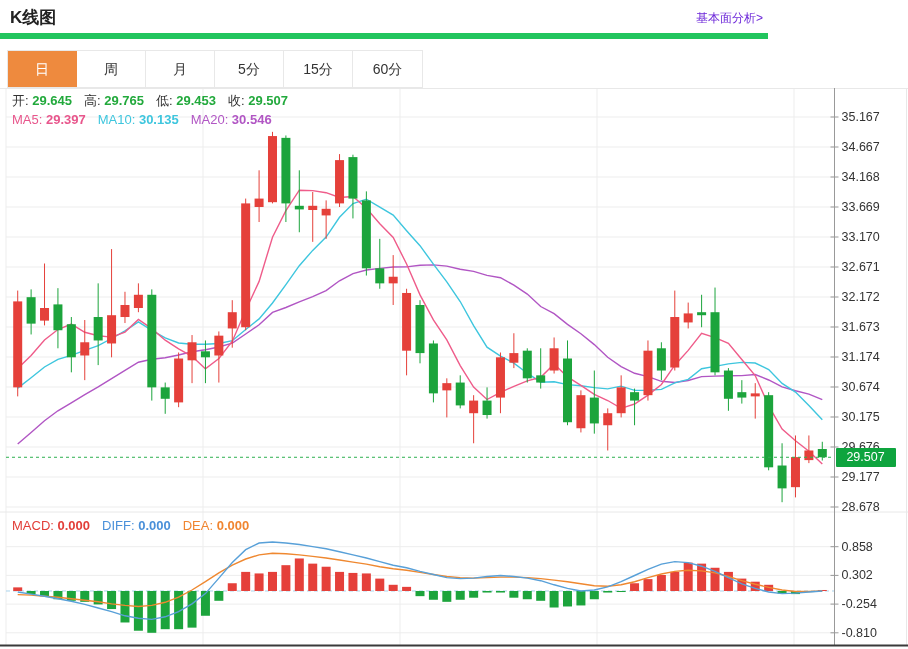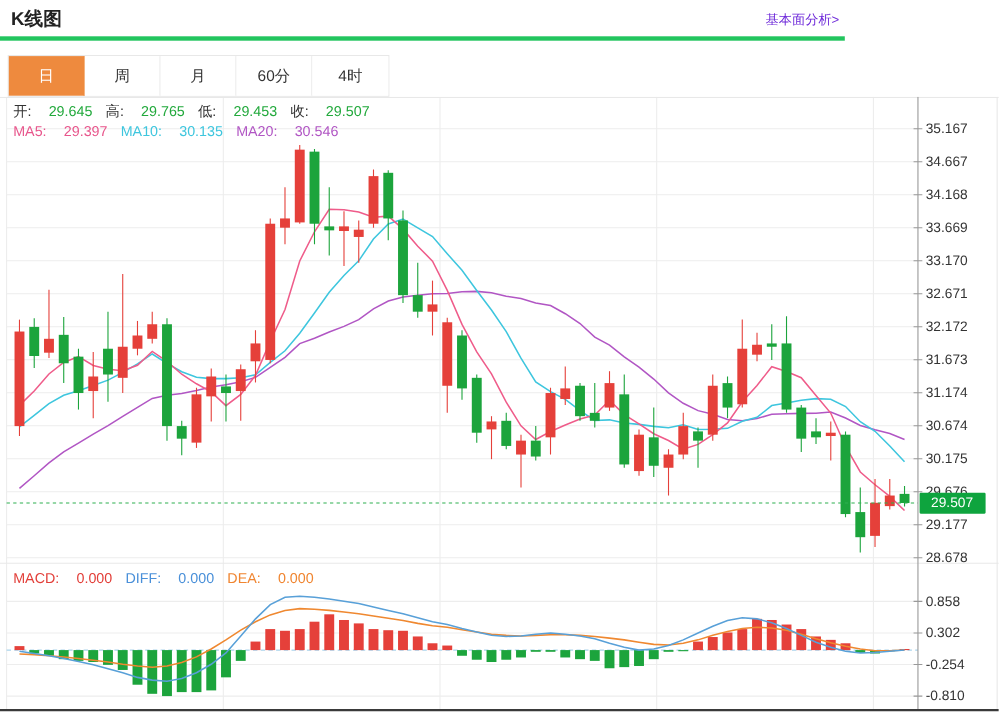--- a/index.html
+++ b/index.html
@@ -1,47 +1,48 @@
 <!DOCTYPE html>
 <html><head>
 <meta charset="utf-8">
 <style>
   html,body{margin:0;padding:0;background:#fff;}
   body{width:908px;height:649px;position:relative;overflow:hidden;
        font-family:"Liberation Sans","DejaVu Sans",sans-serif;-webkit-font-smoothing:antialiased;}
-  .header{position:absolute;left:0;top:0;width:768px;height:33px;border-bottom:4px solid #22c55e;background:#fff;}
+  .header{position:absolute;left:0;top:0;width:768px;height:33px;border-bottom:6px solid #22c55e;background:#fff;}
   .header .title{position:absolute;left:10px;top:6px;font-size:17px;font-weight:bold;color:#222;}
   .header .link{position:absolute;right:5px;top:10px;font-size:12px;color:#6d28d9;cursor:pointer;text-decoration:none;}
   .tabbar{position:absolute;left:7px;top:50px;height:36px;display:flex;border:1px solid #e8e8e8;background:#fff;}
   .tab{width:69px;height:36px;line-height:36px;text-align:center;font-size:14px;color:#333;
        border-right:1px solid #e8e8e8;cursor:pointer;background:#fff;box-sizing:border-box;}
   .tab:last-child{border-right:none;}
   .tab.active{background:#ee8a3e;color:#fff;border-color:#ee8a3e;}
   .chart-wrap{position:absolute;left:0;top:88px;width:908px;height:561px;}
   #chart-svg{position:absolute;left:0;top:0;}
   .inforow{position:absolute;font-size:13px;white-space:nowrap;z-index:5;}
   .inforow .lbl{color:#333;margin-left:12px;}
-  .inforow .val{font-weight:normal;margin-left:12px;}
+  .inforow .val{font-weight:bold;}
   .badge{position:absolute;z-index:6;width:60px;height:19px;line-height:19px;text-align:center;
          color:#fff;font-size:12.5px;border-radius:1px;}
 </style>
 </head>
 <body>
 
 <div class="header">
   <div class="title">K线图</div>
   <a class="link">基本面分析&gt;</a>
 </div>
 
 <div class="tabbar">
     <div class="tab active">日</div>
     <div class="tab">周</div>
     <div class="tab">月</div>
+    <div class="tab">5分</div>
+    <div class="tab">15分</div>
     <div class="tab">60分</div>
-    <div class="tab">4时</div>
   </div>
 
 <div class="chart-wrap">
   <svg id="chart-svg" width="908" height="561" viewBox="0 0 908 561">
       <line x1="6" y1="0" x2="6" y2="557" stroke="#ededed" stroke-width="1"></line>
       <line x1="203" y1="0" x2="203" y2="557" stroke="#ededed" stroke-width="1"></line>
       <line x1="400" y1="0" x2="400" y2="557" stroke="#ededed" stroke-width="1"></line>
       <line x1="597" y1="0" x2="597" y2="557" stroke="#ededed" stroke-width="1"></line>
       <line x1="794" y1="0" x2="794" y2="557" stroke="#ededed" stroke-width="1"></line>
       <line x1="6" y1="29" x2="834.5" y2="29" stroke="#ededed" stroke-width="1"></line>

